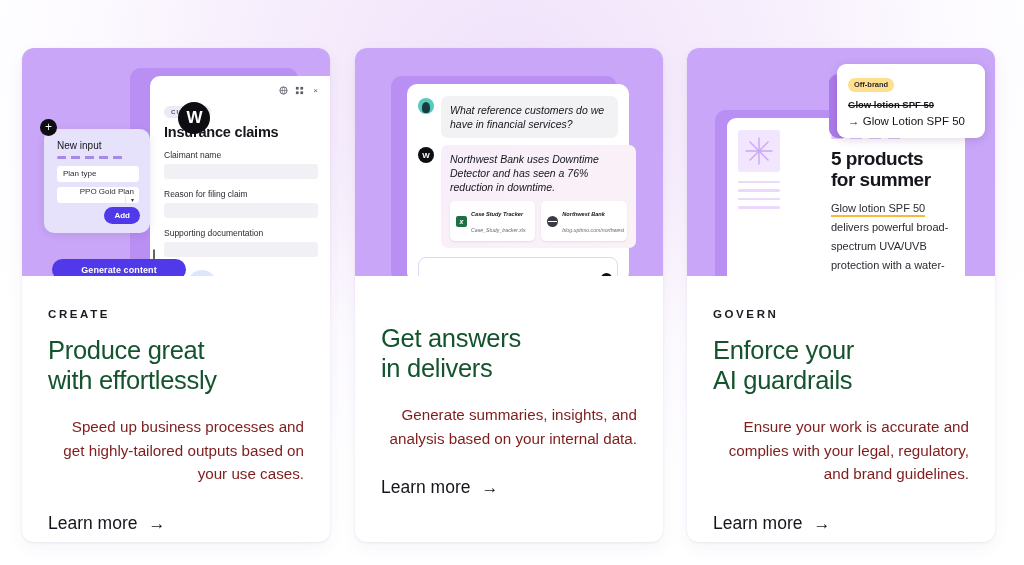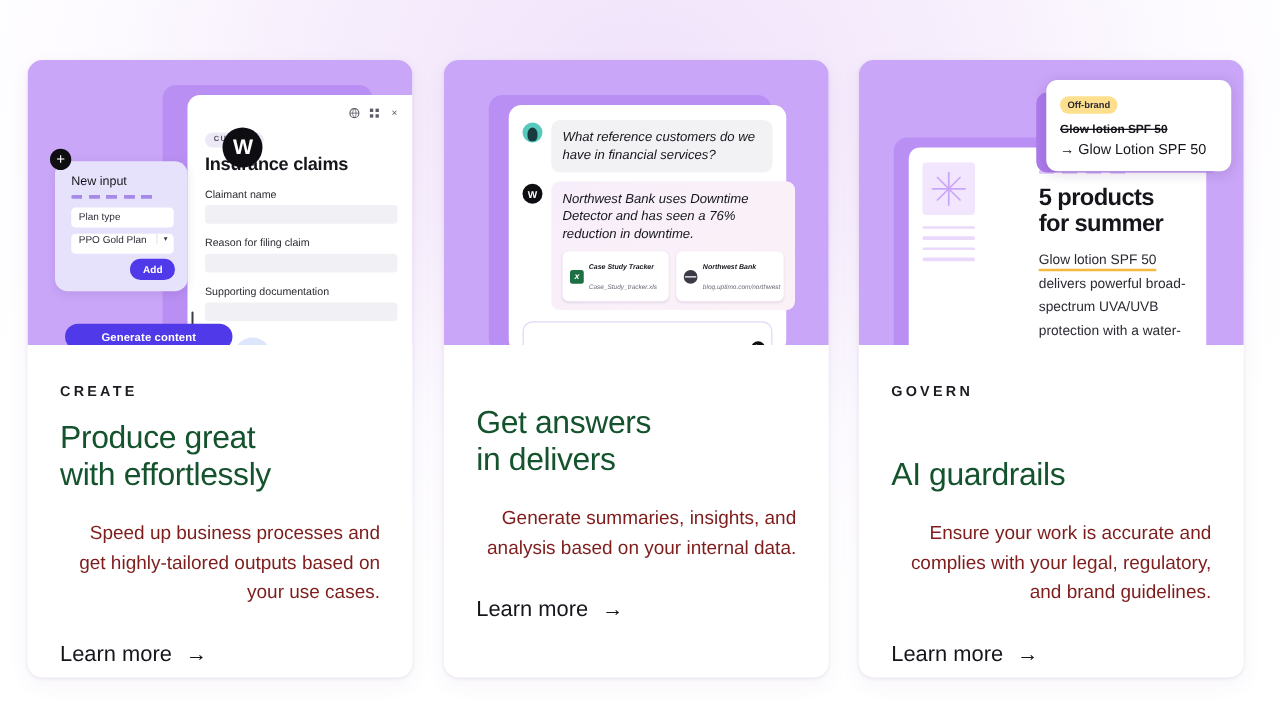--- a/index.html
+++ b/index.html
@@ -75,21 +75,21 @@
     box-shadow: 0 2px 8px rgba(60,20,90,.10);
   }
   .c1-pop-t { font-size: 10px; font-weight: 500; color: #15151c; }
   .c1-dash { margin-top: 5px; height: 2.5px; width: 68px;
     background: repeating-linear-gradient(to right, #a68ae8 0 9px, transparent 9px 14px); border-radius: 2px; }
   .c1-inp {
     margin-top: 7px; height: 16px; background: #fff; border-radius: 3.5px;
     display: flex; align-items: center; padding: 0 6px; font-size: 8px; color: #2d2d38;
   }
   .c1-sel { margin-top: 5px; height: 16px; background: #fff; border-radius: 3.5px;
-    display: flex; align-items: flex-start; padding: 0 5px 12px 6px; font-size: 8px; color: #2d2d38; }
+    display: flex; align-items: flex-end; padding: 0 5px 0 6px; font-size: 8px; color: #2d2d38; flex-direction: column; }
   .c1-sel .cv { flex: 1; }
   .c1-sel .car { font-size: 6px; color: #3b3b46; border-left: 1px solid #e6e6ee; padding-left: 5px; }
   .c1-add {
     position: absolute; right: 10px; bottom: 9px; background: #4f39e8; color: #fff;
     font-size: 8px; font-weight: 700; padding: 4px 10px; border-radius: 9px;
   }
   .c1-plus {
     position: absolute; left: 18px; top: 71px; width: 17px; height: 17px; border-radius: 50%;
     background: #0d0d12; color: #fff; font-size: 12px; line-height: 17px; text-align: center; z-index: 6;
   }
@@ -310,21 +310,21 @@
       <div class="c3-pop">
         <div class="c3-tag">Off-brand</div>
         <div class="c3-old">Glow lotion SPF 50</div>
         <div class="c3-new">→ Glow Lotion SPF 50</div>
       </div>
     </div>
 
     <div class="body">
       <div class="eyebrow">GOVERN</div>
       <div class="headline">
-        <br>
+        <span>Enforce your</span><br>
         <span>AI guardrails</span>
       </div>
       <div class="desc">Ensure your work is accurate and complies with your legal, regulatory, and brand guidelines.</div>
       <div class="learn">
         <span>Learn more</span>
         <span class="arw">→</span>
       </div>
     </div>
   </div>
 

